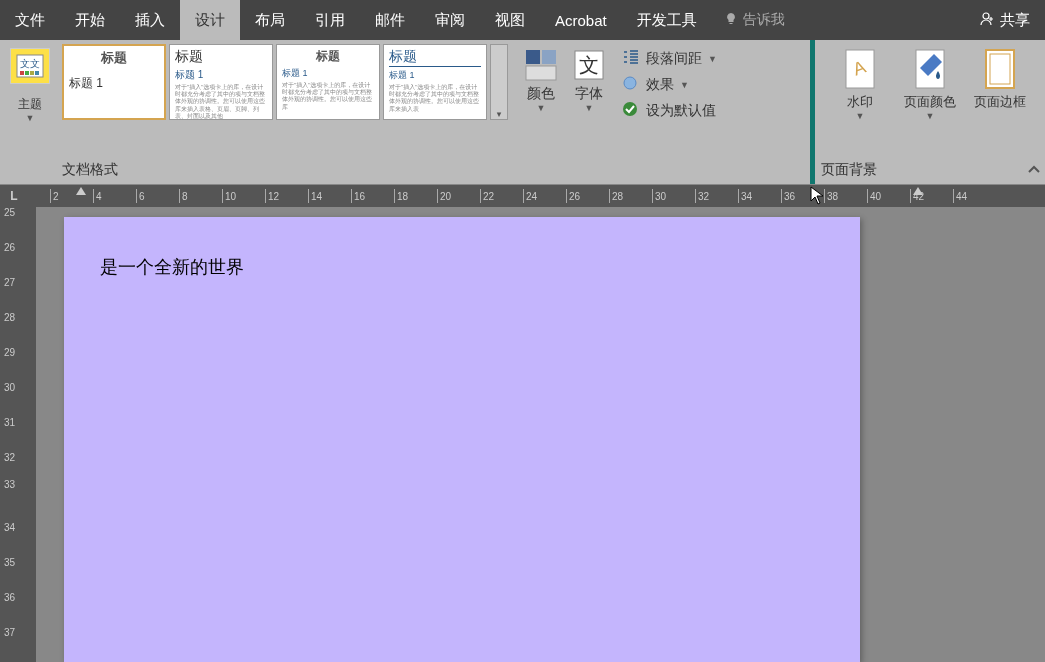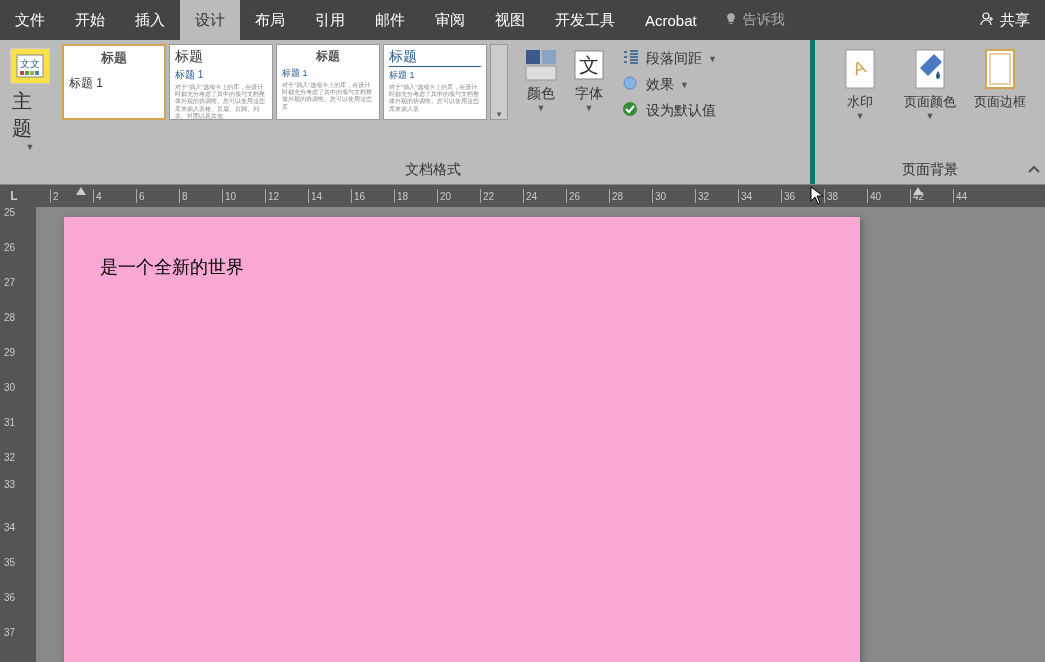--- a/index.html
+++ b/index.html
@@ -9,27 +9,27 @@
     .menubar { background: #444; height: 40px; display: flex; align-items: stretch; }
     .menu-item { color: #fff; font-size: 15px; padding: 0 15px; display: flex; align-items: center; cursor: pointer; }
     .menu-item.active { background: #bbb; color: #333; }
     .menu-spacer { flex: 1; }
     .tell-me { color: #aaa; display: flex; align-items: center; gap: 5px; padding: 0 12px; font-size: 14px; }
     .share { color: #fff; display: flex; align-items: center; gap: 5px; padding: 0 15px; font-size: 15px; }
     
     
     .ribbon { background: #bbb; height: 145px; display: flex; border-bottom: 1px solid #888; position: relative; }
     .ribbon-group { display: flex; flex-direction: column; padding: 4px 6px 2px; border-right: 5px solid #0f766e; }
-    .ribbon-group-label { text-align: center; font-size: 14px; color: #333; margin-top: auto; padding-bottom: 3px; }
+    .ribbon-group-label { font-size: 14px; color: #333; margin-top: auto; padding-bottom: 3px; }
     .ribbon-content { display: flex; align-items: flex-start; gap: 4px; flex: 1; }
     
     
     .themes-btn { display: flex; flex-direction: column; align-items: center; padding: 4px 6px; cursor: pointer; width: 48px; }
     .themes-icon { width: 40px; height: 36px; background: #fde047; border: 1px solid #ccc; display: flex; align-items: center; justify-content: center; }
-    .themes-label { font-size: 20px; color: #333; margin-top: 4px; }
+    .themes-label { font-size: 12px; color: #333; margin-top: 12px; }
     
     
     .style-gallery { display: flex; gap: 3px; align-items: flex-start; }
     .style-thumb { width: 104px; height: 76px; background: #fff; border: 1px solid #999; padding: 3px 5px; cursor: pointer; position: relative; overflow: hidden; }
     .style-thumb.selected { border: 2px solid #d4a450; }
     .style-title { font-size: 11px; color: #555; }
     .style-heading { font-size: 10px; color: #2a5a8a; margin-top: 2px; }
     .gallery-more { width: 18px; height: 76px; background: #ccc; border: 1px solid #999; display: flex; flex-direction: column; justify-content: flex-end; align-items: center; cursor: pointer; }
     
     
@@ -55,42 +55,42 @@
     .h-ruler-scale { position: absolute; left: 22px; right: 0; height: 22px; display: flex; }
     .h-tick { flex: 0 0 43px; color: #ccc; font-size: 10px; position: relative; display: flex; align-items: center; }
     .h-tick::before { content: ''; position: absolute; left: 0; top: 4px; bottom: 4px; width: 1px; background: #aaa; }
     .h-tick span { margin-left: 3px; }
     .h-marker { position: absolute; top: 2px; width: 0; height: 0; border-left: 5px solid transparent; border-right: 5px solid transparent; border-bottom: 8px solid #ccc; }
     
     .content-area { display: flex; height: calc(662px - 40px - 145px - 22px); }
     .v-ruler { width: 36px; background: #555; position: relative; }
     .v-tick { position: absolute; left: 4px; color: #ccc; font-size: 10px; }
     .doc-viewport { flex: 1; background: #888; padding: 10px 10px 0 28px; overflow: hidden; }
-    .doc-page { background: #f9a8d4; width: 796px; min-height: 100%; padding: 38px 36px; box-shadow: 2px 2px 6px rgba(0,0,0,0.3); }
+    .doc-page { background: #c4b5fd; width: 796px; min-height: 100%; padding: 38px 36px; box-shadow: 2px 2px 6px rgba(0,0,0,0.3); }
     .doc-text { font-size: 18px; color: #000; }
     
     .cursor-arrow { position: absolute; left: 810px; top: 186px; z-index: 100; pointer-events: none; }
     
     .dropdown-arrow { font-size: 9px; color: #555; }
   </style>
 </head>
 <body>
 
 <div class="menubar">
   <div class="menu-item">文件</div>
   <div class="menu-item">开始</div>
   <div class="menu-item">插入</div>
   <div class="menu-item active">设计</div>
   <div class="menu-item">布局</div>
   <div class="menu-item">引用</div>
   <div class="menu-item">邮件</div>
   <div class="menu-item">审阅</div>
   <div class="menu-item">视图</div>
+  <div class="menu-item">Acrobat</div>
   <div class="menu-item">开发工具</div>
-  <div class="menu-item">Acrobat</div>
   <div class="tell-me">
     <span>
       <svg width="14" height="14" viewBox="0 0 14 14">
           <path d="M7 1a4 4 0 0 0-2.5 7.1V10h5V8.1A4 4 0 0 0 7 1zm-1.5 10h3v1h-3v-1z" fill="#aaa"></path>
         </svg>
     </span>
     <span>告诉我</span>
   </div>
   <div class="menu-spacer"></div>
   <div class="share">

